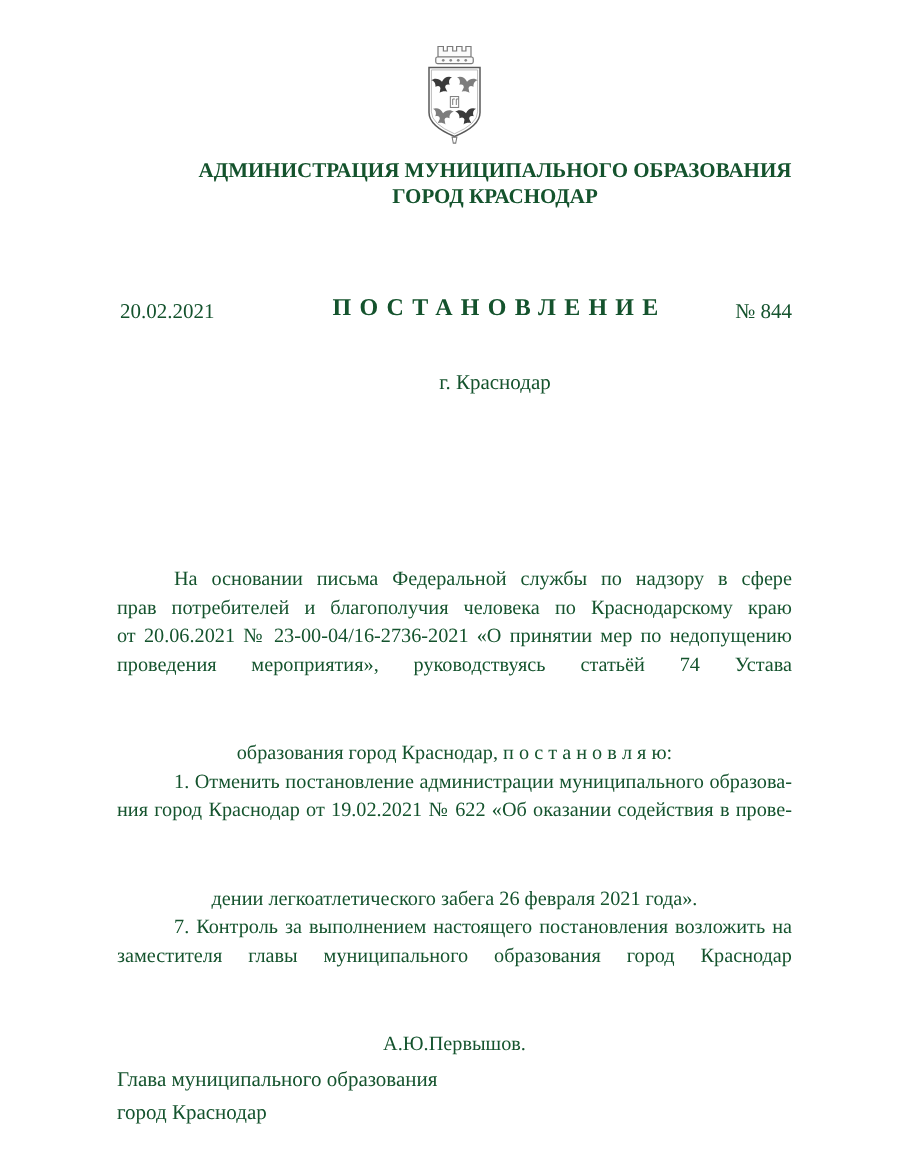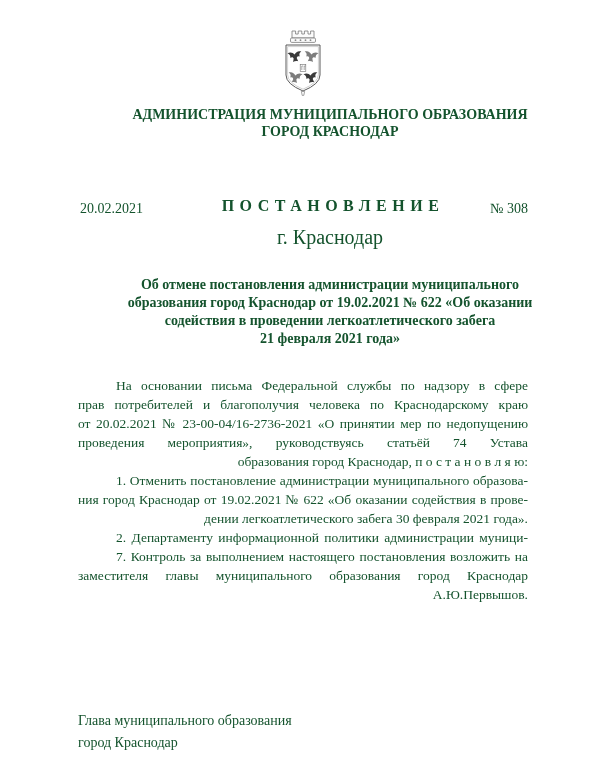--- a/index.html
+++ b/index.html
@@ -39,41 +39,42 @@
   .meta {
     position: absolute;
     left: 80px;
     top: 199px;
     width: 448px;
     display: flex;
     justify-content: space-between;
     font-size: 14px;
     line-height: 19px;
   }
-  .place { top: 228px; font-size: 20px; line-height: 19px; }
+  .place { top: 246px; font-size: 14px; line-height: 19px; }
   .subject { top: 276px; font-weight: bold; font-size: 14px; line-height: 18px; }
   .bodytext {
     position: absolute;
     left: 78px;
     top: 376px;
     width: 450px;
     font-size: 13.5px;
     line-height: 19px;
   }
   .ln {
     text-align: justify;
     text-align-last: justify;
     height: 19px;
     overflow: hidden;
     white-space: normal;
   }
   .ln-last {
-    text-align: right;
+    text-align: center;
     height: 19px;
     overflow: hidden;
+    margin-top: 40px;
   }
   .ind { text-indent: 38px; }
   .sig {
     position: absolute;
     left: 78px;
     top: 710px;
     width: 450px;
     display: flex;
     justify-content: space-between;
     align-items: flex-start;
@@ -122,47 +123,40 @@
 
   <div class="center-zone org">
     <div>АДМИНИСТРАЦИЯ МУНИЦИПАЛЬНОГО ОБРАЗОВАНИЯ</div>
     <div>ГОРОД КРАСНОДАР</div>
   </div>
 
   <div class="center-zone doctype">ПОСТАНОВЛЕНИЕ</div>
 
   <div class="meta">
     <span>20.02.2021</span>
-    <span>№ 308</span>
+    <span>№ 844</span>
   </div>
 
   <div class="center-zone place">г. Краснодар</div>
 
-  <div class="center-zone subject">
-    <div>Об отмене постановления администрации муниципального</div>
-    <div>образования город Краснодар от 19.02.2021 № 622 «Об оказании</div>
-    <div>содействия в проведении легкоатлетического забега</div>
-    <div>21 февраля 2021 года»</div>
-  </div>
 
   <div class="bodytext">
     <div>
       <div class="ln ind">На основании письма Федеральной службы по надзору в сфере защиты</div>
       <div class="ln">прав потребителей и благополучия человека по Краснодарскому краю</div>
-      <div class="ln">от 20.02.2021 № 23-00-04/16-2736-2021 «О принятии мер по недопущению</div>
+      <div class="ln">от 20.06.2021 № 23-00-04/16-2736-2021 «О принятии мер по недопущению</div>
       <div class="ln">проведения мероприятия», руководствуясь статьёй 74 Устава муниципального</div>
       <div class="ln-last">образования город Краснодар, п о с т а н о в л я ю:</div>
     </div>
     <div>
       <div class="ln ind">1. Отменить постановление администрации муниципального образова-</div>
       <div class="ln">ния город Краснодар от 19.02.2021 № 622 «Об оказании содействия в прове-</div>
-      <div class="ln-last">дении легкоатлетического забега 30 февраля 2021 года».</div>
+      <div class="ln-last">дении легкоатлетического забега 26 февраля 2021 года».</div>
     </div>
     <div>
-      <div class="ln ind">2. Департаменту информационной политики администрации муници-</div>
     </div>
     <div>
       <div class="ln ind">7. Контроль за выполнением настоящего постановления возложить на</div>
       <div class="ln">заместителя главы муниципального образования город Краснодар</div>
       <div class="ln-last">А.Ю.Первышов.</div>
     </div>
   </div>
 
   <div class="sig">
     <div class="sig-left">

